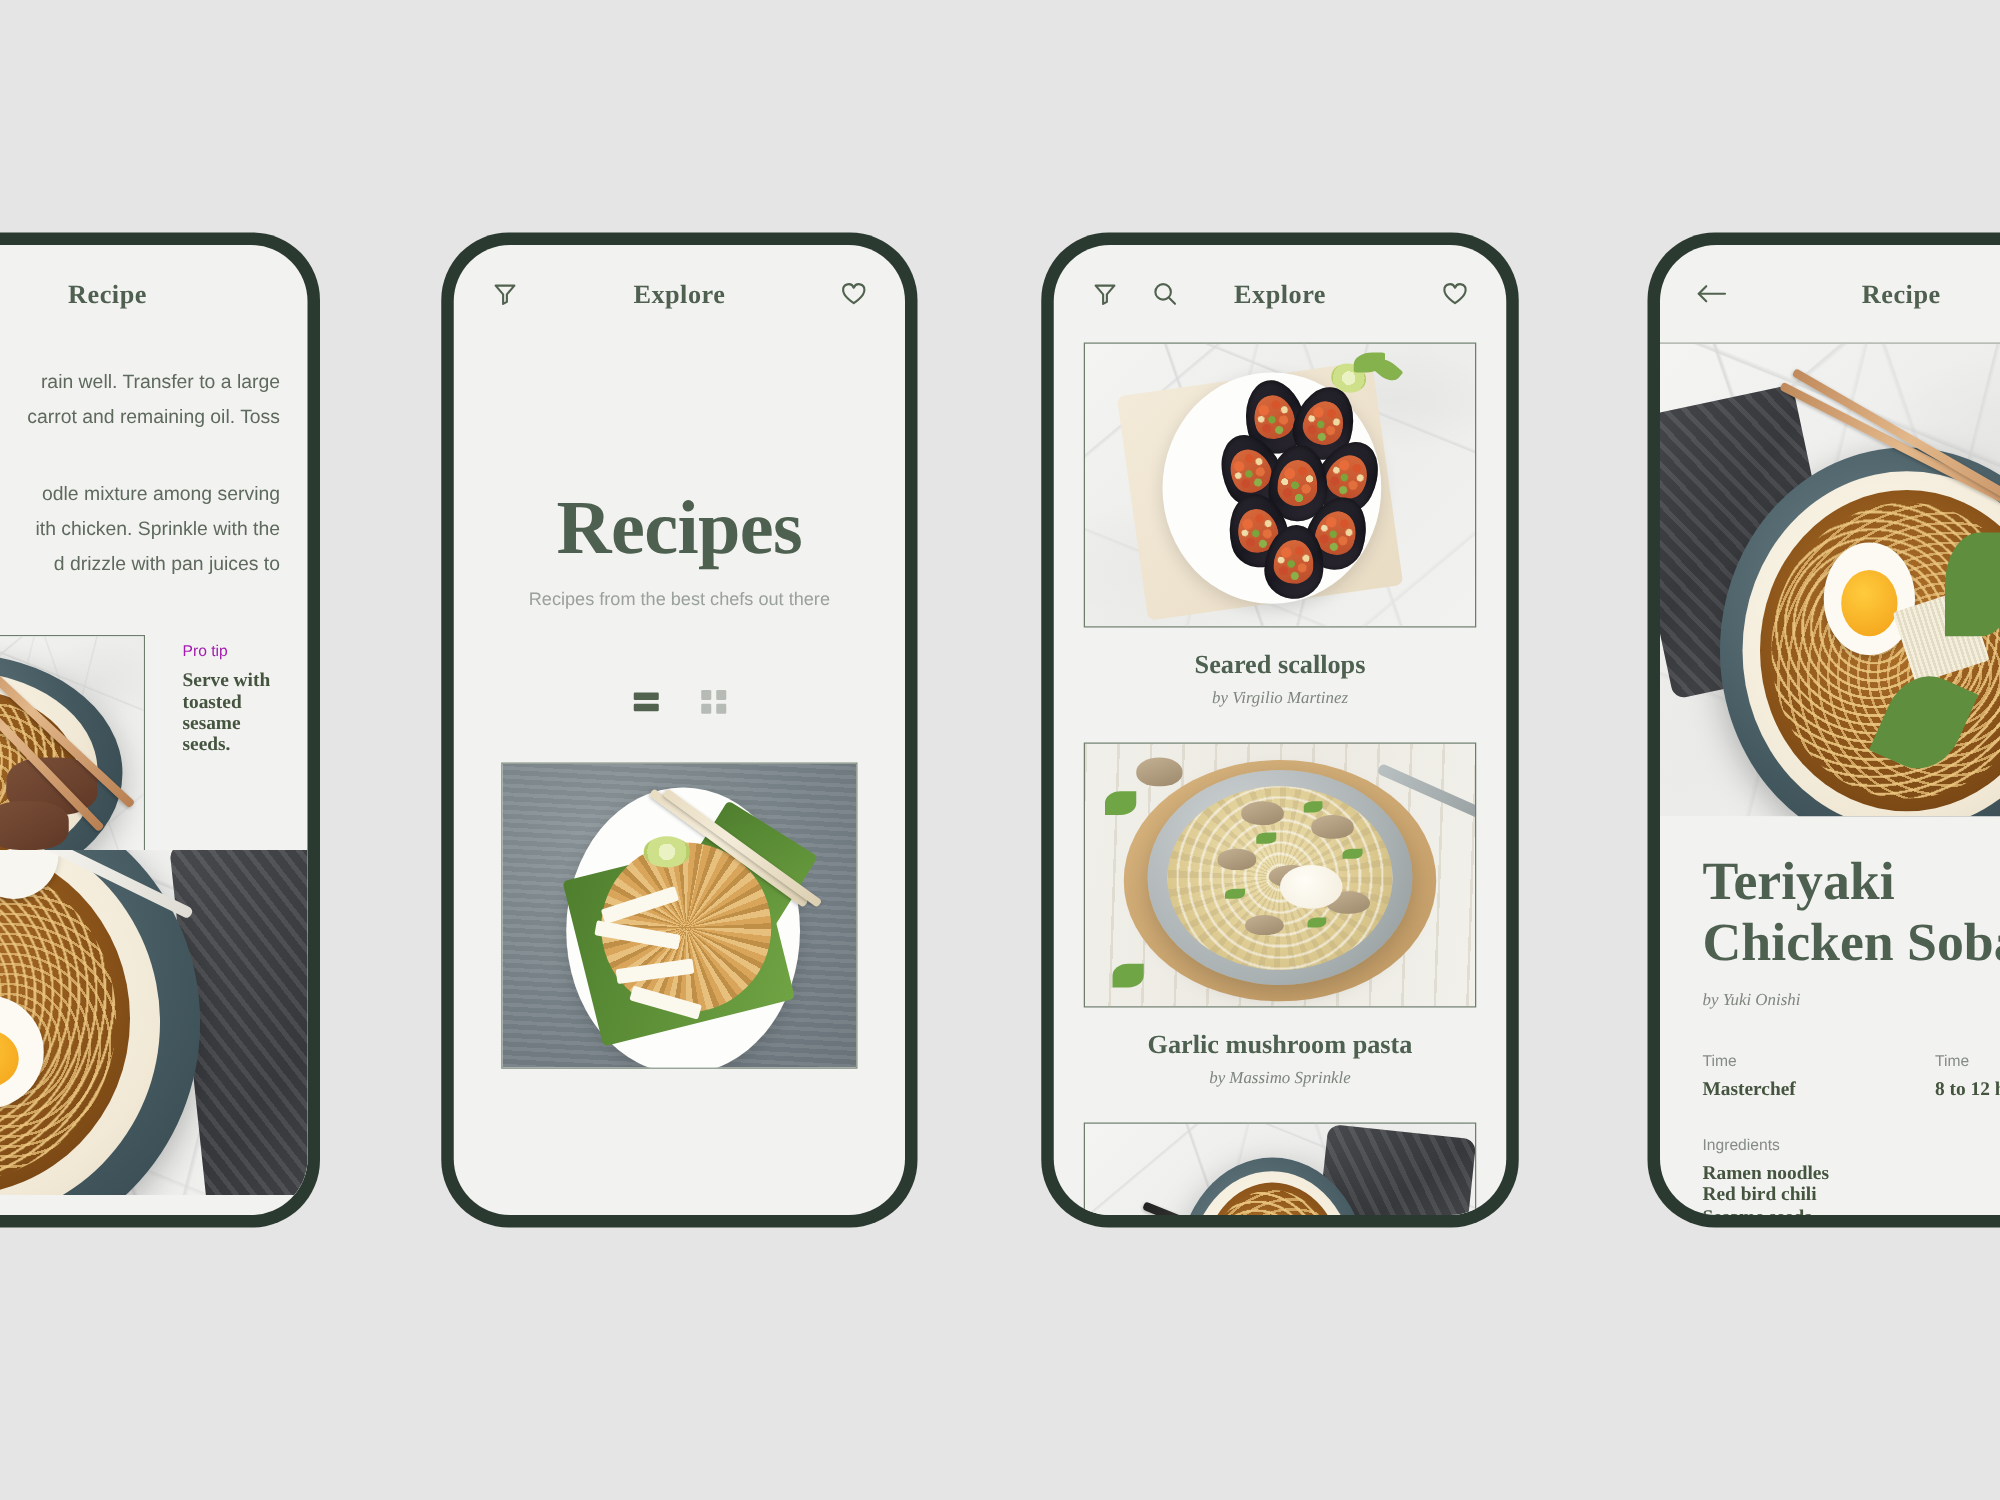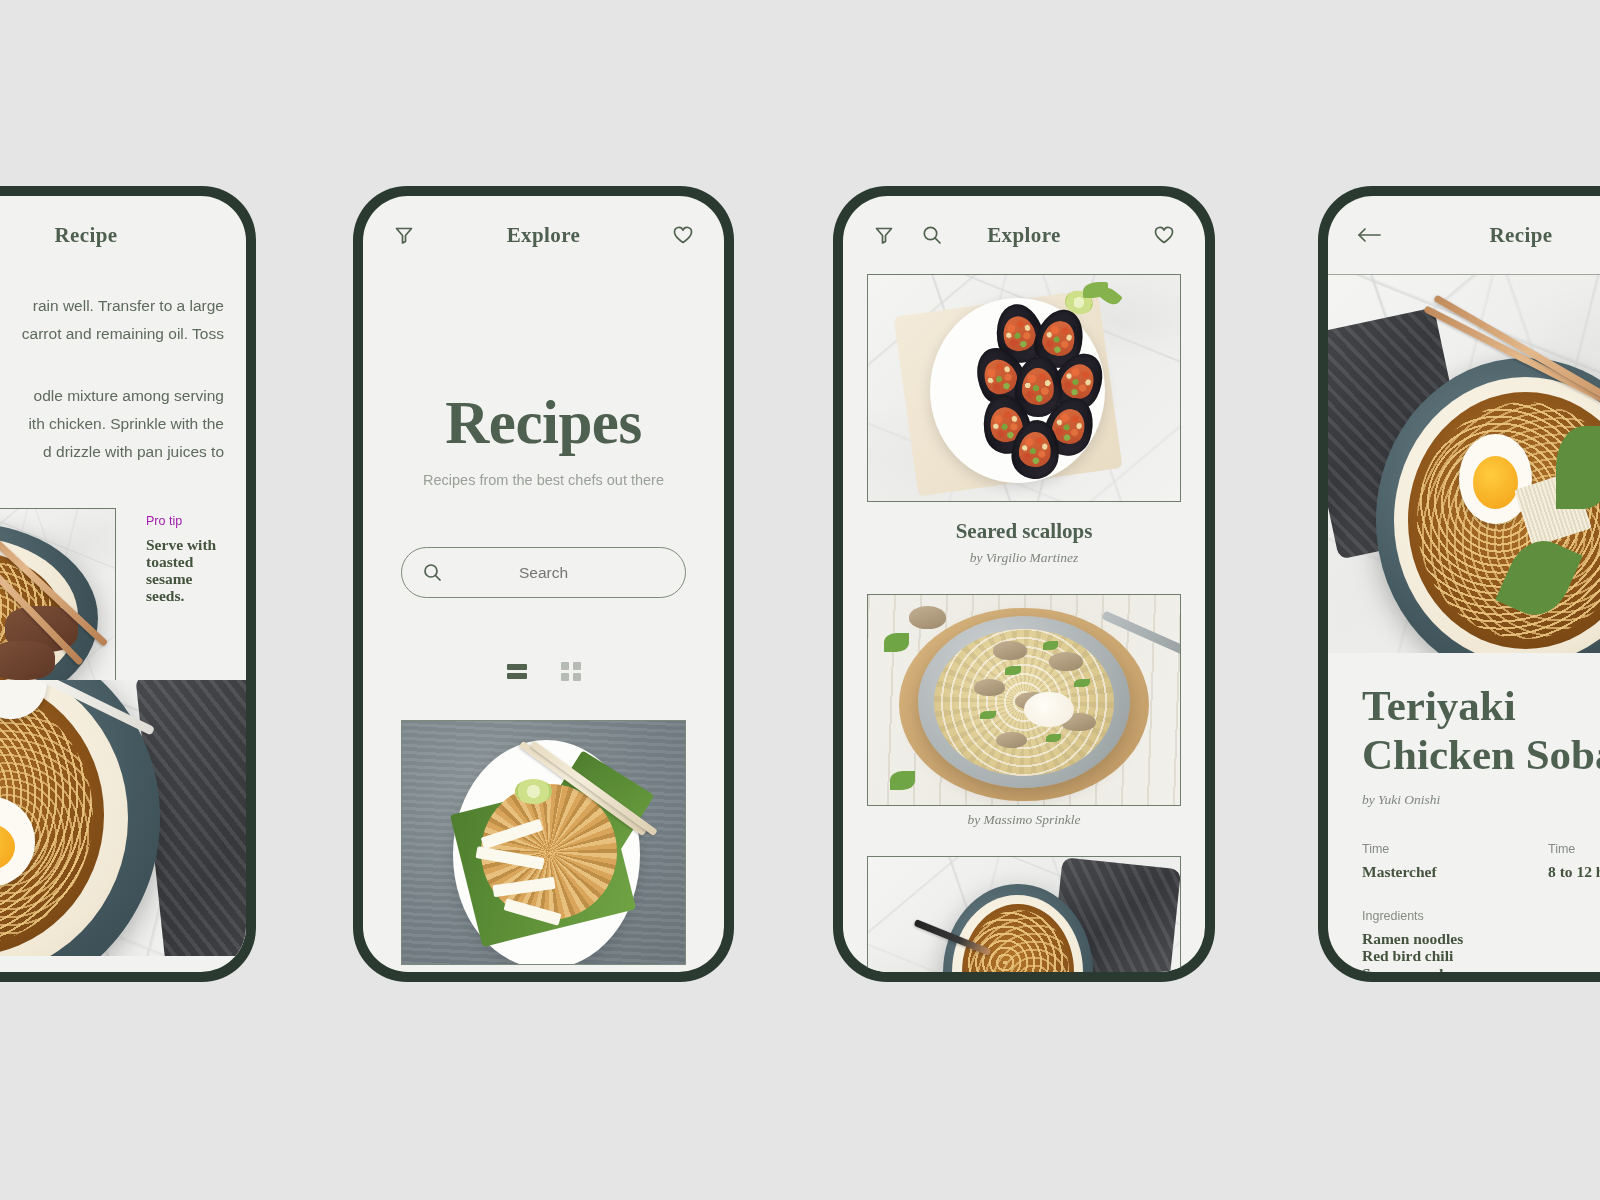--- a/index.html
+++ b/index.html
@@ -429,29 +429,20 @@
             <path d="M11 17.5S2.5 12.2 2.5 6.9A4.4 4.4 0 0 1 11 5.2a4.4 4.4 0 0 1 8.5 1.7c0 5.3-8.5 10.6-8.5 10.6z"></path>
           </svg>
         </div>
       </div>
 
       <div class="p2-hero">
         <div class="p2-title">Recipes</div>
         <div class="p2-sub">Recipes from the best chefs out there</div>
       </div>
 
-      <div class="searchbar">
-        <span class="s-icon">
-          <svg width="19" height="19" viewBox="0 0 19 19" fill="none" stroke="currentColor" stroke-width="1.7" stroke-linecap="round">
-            <circle cx="8" cy="8" r="6"></circle>
-              <path d="M12.5 12.5L17 17"></path>
-          </svg>
-        </span>
-        <input class="search-input" value="" placeholder="Search" style="">
-      </div>
 
       <div class="view-toggle">
         <div class="vt">
           <svg width="24" height="24" viewBox="0 0 24 24" fill="#51624f">
             <rect x="2" y="5" width="20" height="6" rx="1"></rect>
             <rect x="2" y="14" width="20" height="6" rx="1"></rect>
           </svg>
         </div>
         <div class="vt">
           <svg width="24" height="24" viewBox="0 0 24 24" fill="#b6bbb6">
@@ -562,20 +553,21 @@
             <div class="mushroom" style="left:13%;top:5%;width:12%;height:11%;"></div>
             <div class="cream" style="left:50%;top:46%;width:16%;height:17%;"></div>
             <div class="herb" style="left:56%;top:22%;width:5%;height:4%;"></div>
             <div class="herb" style="left:44%;top:34%;width:5%;height:4%;"></div>
             <div class="herb" style="left:66%;top:40%;width:5%;height:4%;"></div>
             <div class="herb" style="left:36%;top:55%;width:5%;height:4%;"></div>
             <div class="herb" style="left:57%;top:66%;width:5%;height:4%;"></div>
             <div class="herb" style="left:5%;top:18%;width:8%;height:9%;"></div>
             <div class="herb" style="left:7%;top:84%;width:8%;height:9%;"></div>
           </div>
+          <div class="card-title">Garlic mushroom pasta</div>
           <div class="card-by">by Massimo Sprinkle</div>
         </div>
 
         <div class="card">
           <div class="card-img" style="height:150px;">
             <div class="ph marble"></div>
             <div class="cloth-dark" style="left:60%;top:4%;width:38%;height:96%;transform:rotate(6deg);"></div>
             <div class="bowl-ramen" style="left:24%;top:18%;width:48%;height:120%;"></div>
             <div class="bowl-rim" style="left:27%;top:26%;width:42%;height:104%;"></div>
             <div class="broth" style="left:30%;top:32%;width:36%;height:92%;">

